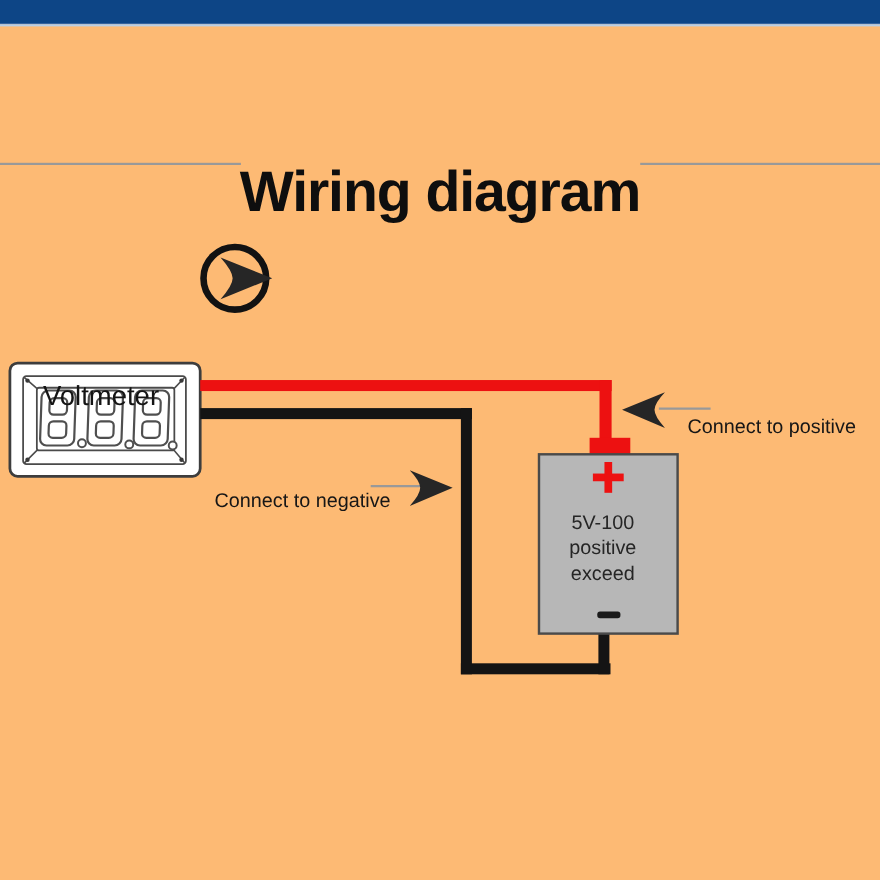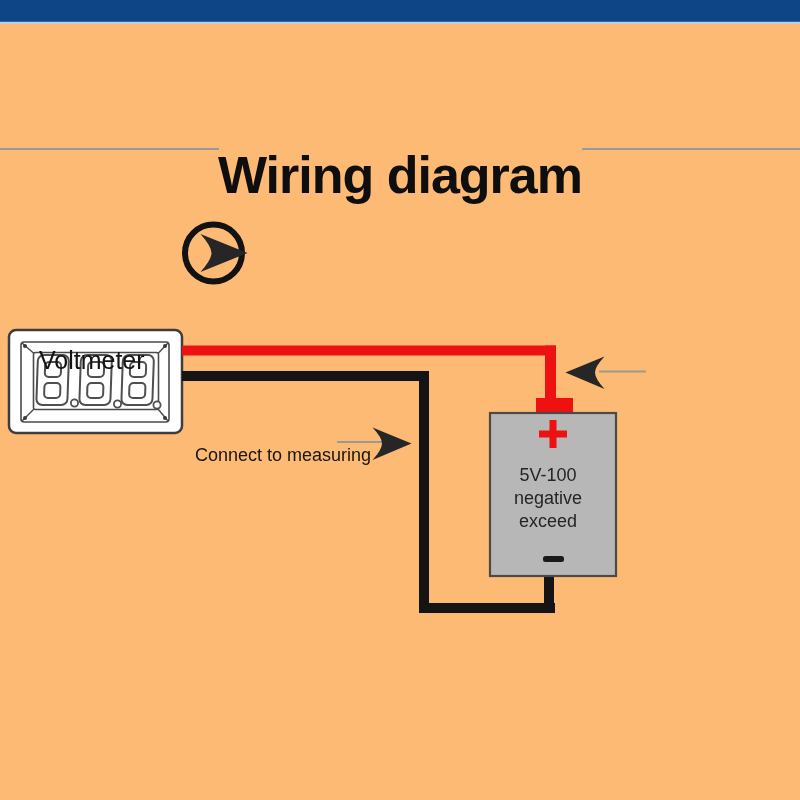--- a/index.html
+++ b/index.html
@@ -120,21 +120,22 @@
       <line class="pointer-line" x1="599" y1="371.5" x2="646" y2="371.5"></line>
       <path class="dart" d="M565.5,372.5 L604.5,356.5 Q595,366.5 595,372.5 Q595,378.5 604.5,389 Z"></path>
     </g>
     <g>
       <line class="pointer-line" x1="337" y1="442" x2="384" y2="442"></line>
       <path class="dart" d="M411.5,443.5 L372.5,427.5 Q382,437.5 382,443.5 Q382,449.5 372.5,460 Z"></path>
     </g>
   </svg>
 
   <div class="label voltmeter-label">Voltmeter</div>
-  <div class="label neg-label">Connect to measuring</div>
+  <div class="label pos-label">Connect to positive</div>
+  <div class="label neg-label">Connect to negative</div>
 
   <div class="battery-text">
     <div>5V-100</div>
-    <div>negative</div>
+    <div>positive</div>
     <div>exceed</div>
   </div>
 
 </div>
 
 </body></html>

